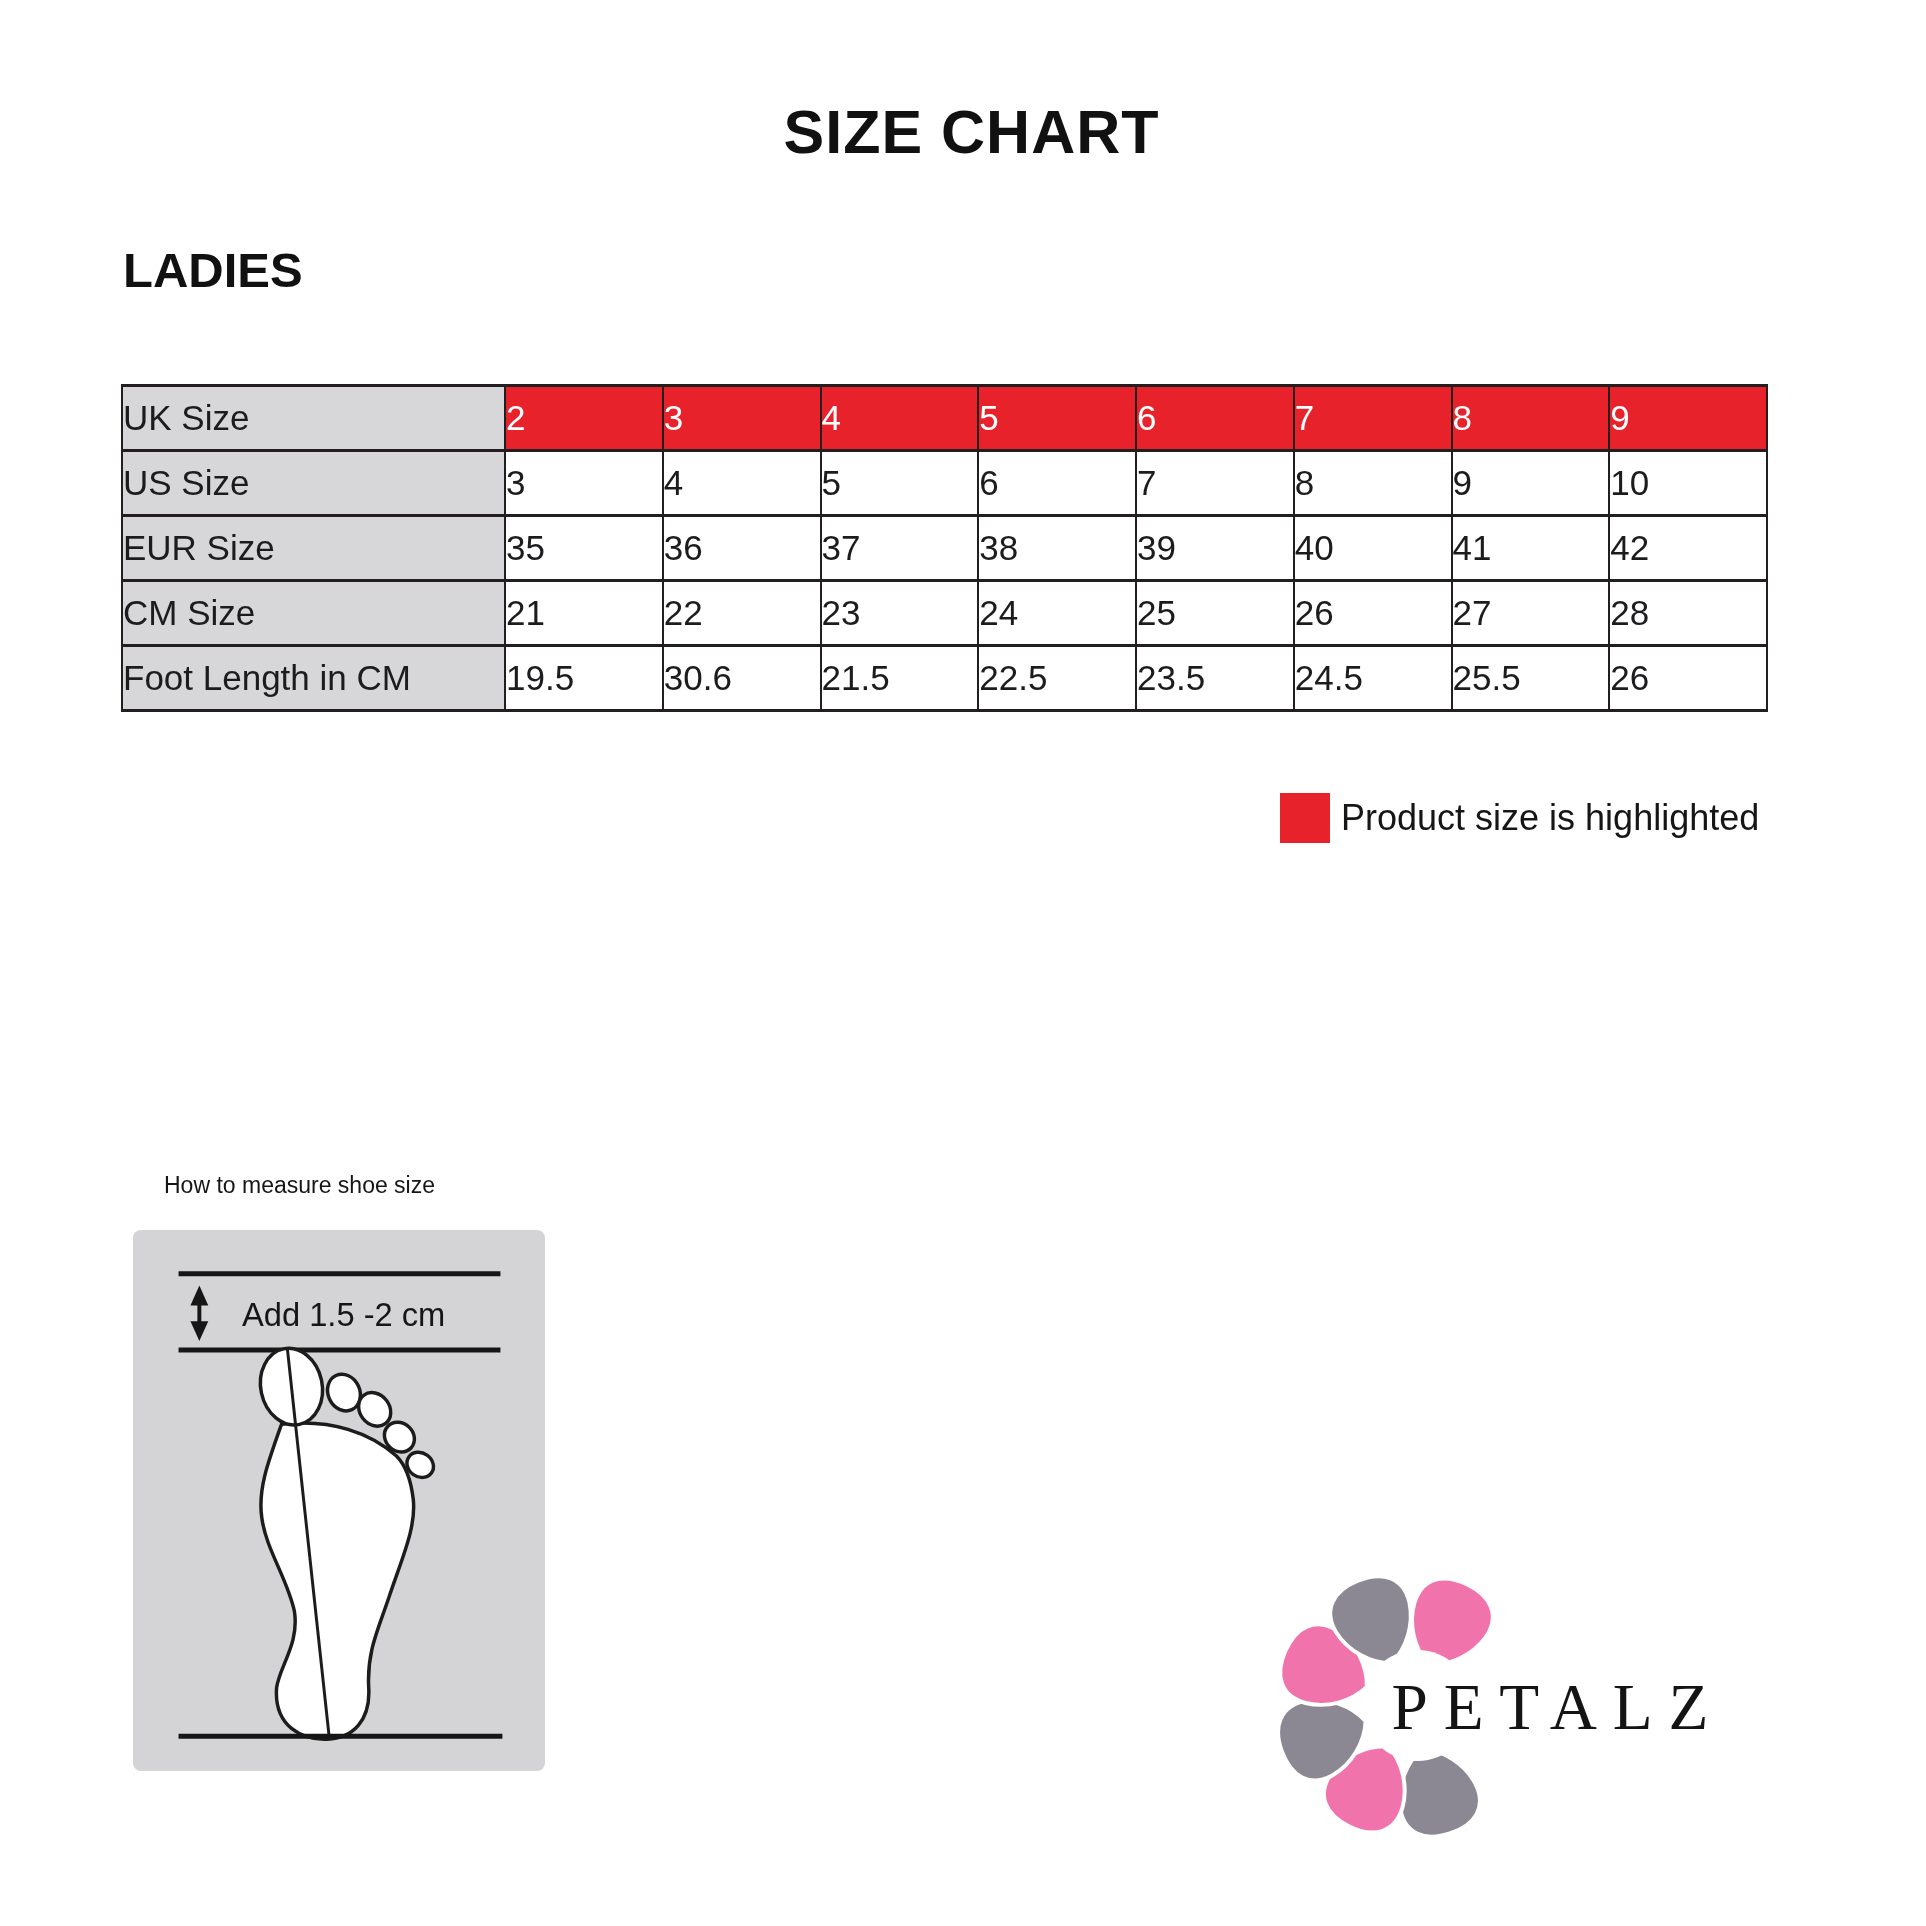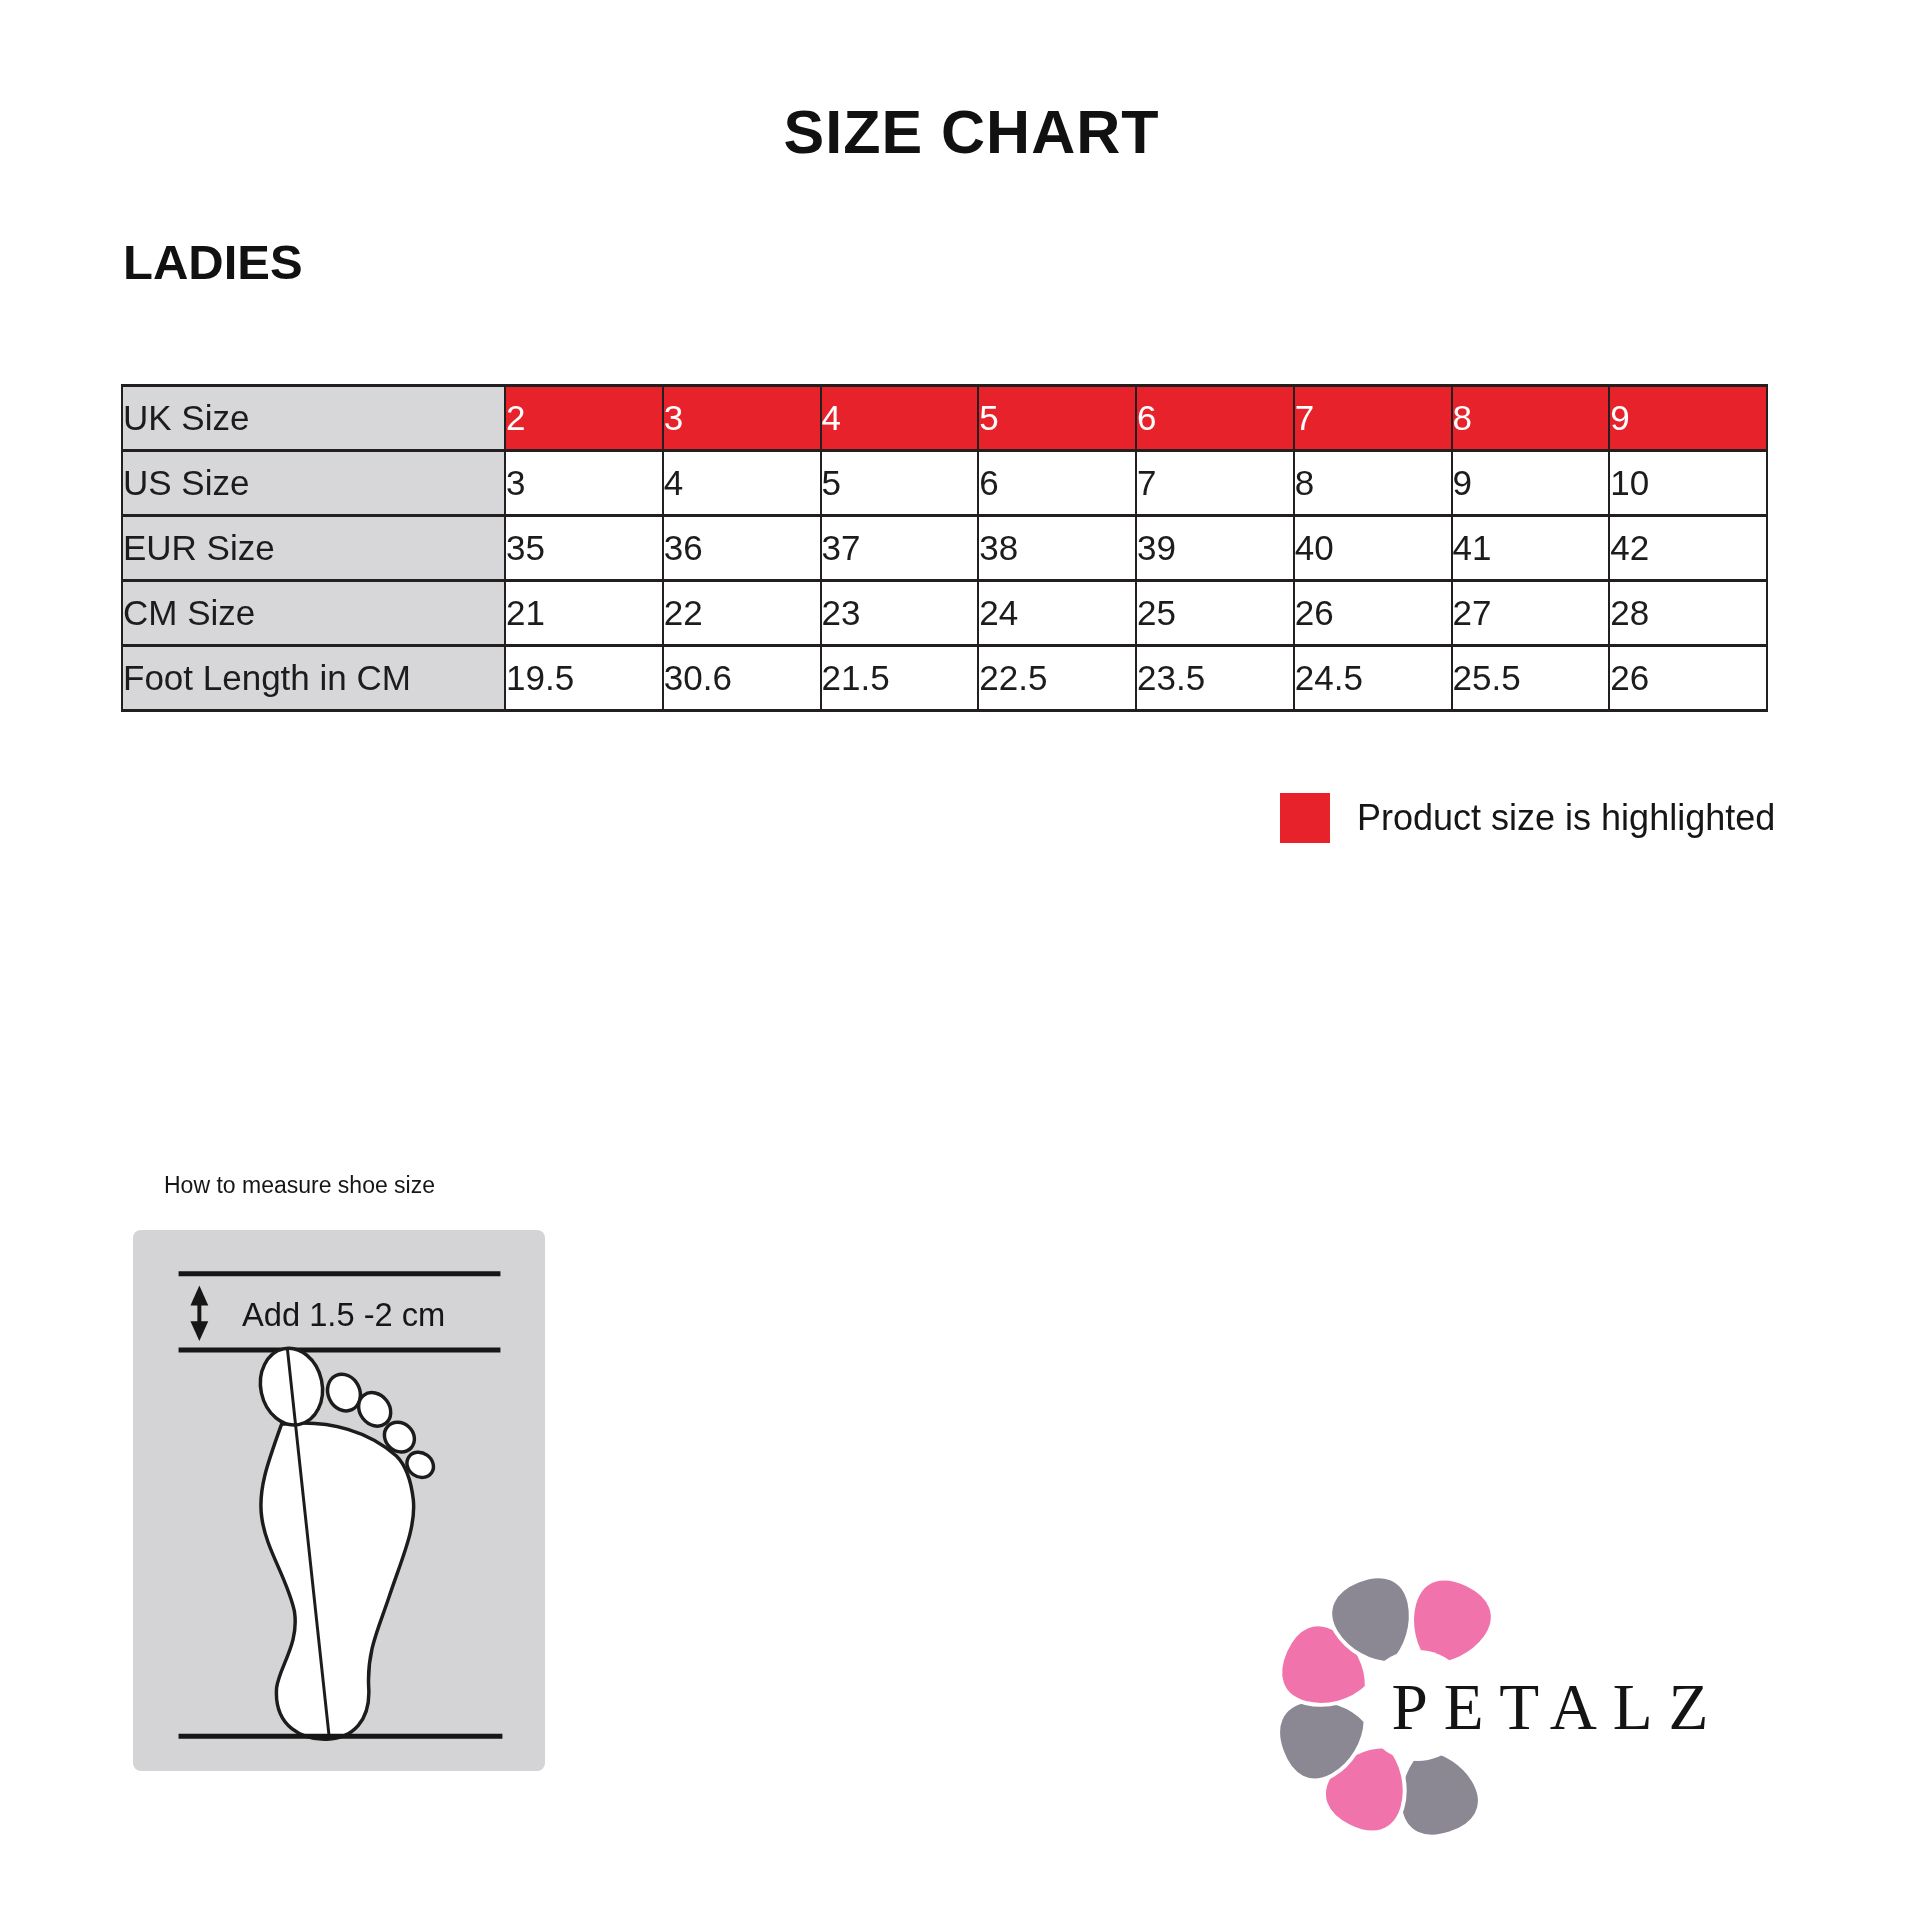--- a/index.html
+++ b/index.html
@@ -21,21 +21,21 @@
     overflow:hidden;
   }
   .page-title{
     position:absolute;top:97px;left:0;width:1927px;
     text-align:center;
     font-size:61px;font-weight:700;letter-spacing:1px;
     color:#111;
     padding-left:16px;
   }
   .ladies-heading{
-    position:absolute;top:234px;left:123px;
+    position:absolute;top:242px;left:123px;
     font-size:49px;font-weight:700;color:#111;
   }
   table.size-table{
     position:absolute;top:384px;left:121px;
     width:1647px;
     border-collapse:collapse;
     table-layout:fixed;
     font-size:35px;
   }
   table.size-table td{
@@ -46,21 +46,21 @@
     border-bottom:3px solid var(--line);
     vertical-align:middle;
     white-space:nowrap;
     background:#ffffff;
   }
   table.size-table col.lblcol{width:383px;}
   table.size-table td.lbl{background:var(--cell_gray);}
   table.size-table td.hl{background:var(--highlight);color:#ffffff;}
   .legend{
     position:absolute;top:792px;left:1280px;
-    display:flex;align-items:center;gap:27px;
+    display:flex;align-items:center;gap:11px;
     height:51px;
   }
   .legend-swatch{
     width:50px;height:50px;background:var(--highlight);
     flex:0 0 auto;
   }
   .legend-label{font-size:36px;color:#161616;white-space:nowrap;}
   .measure-heading{
     position:absolute;top:1172px;left:164px;
     font-size:23px;color:#161616;

